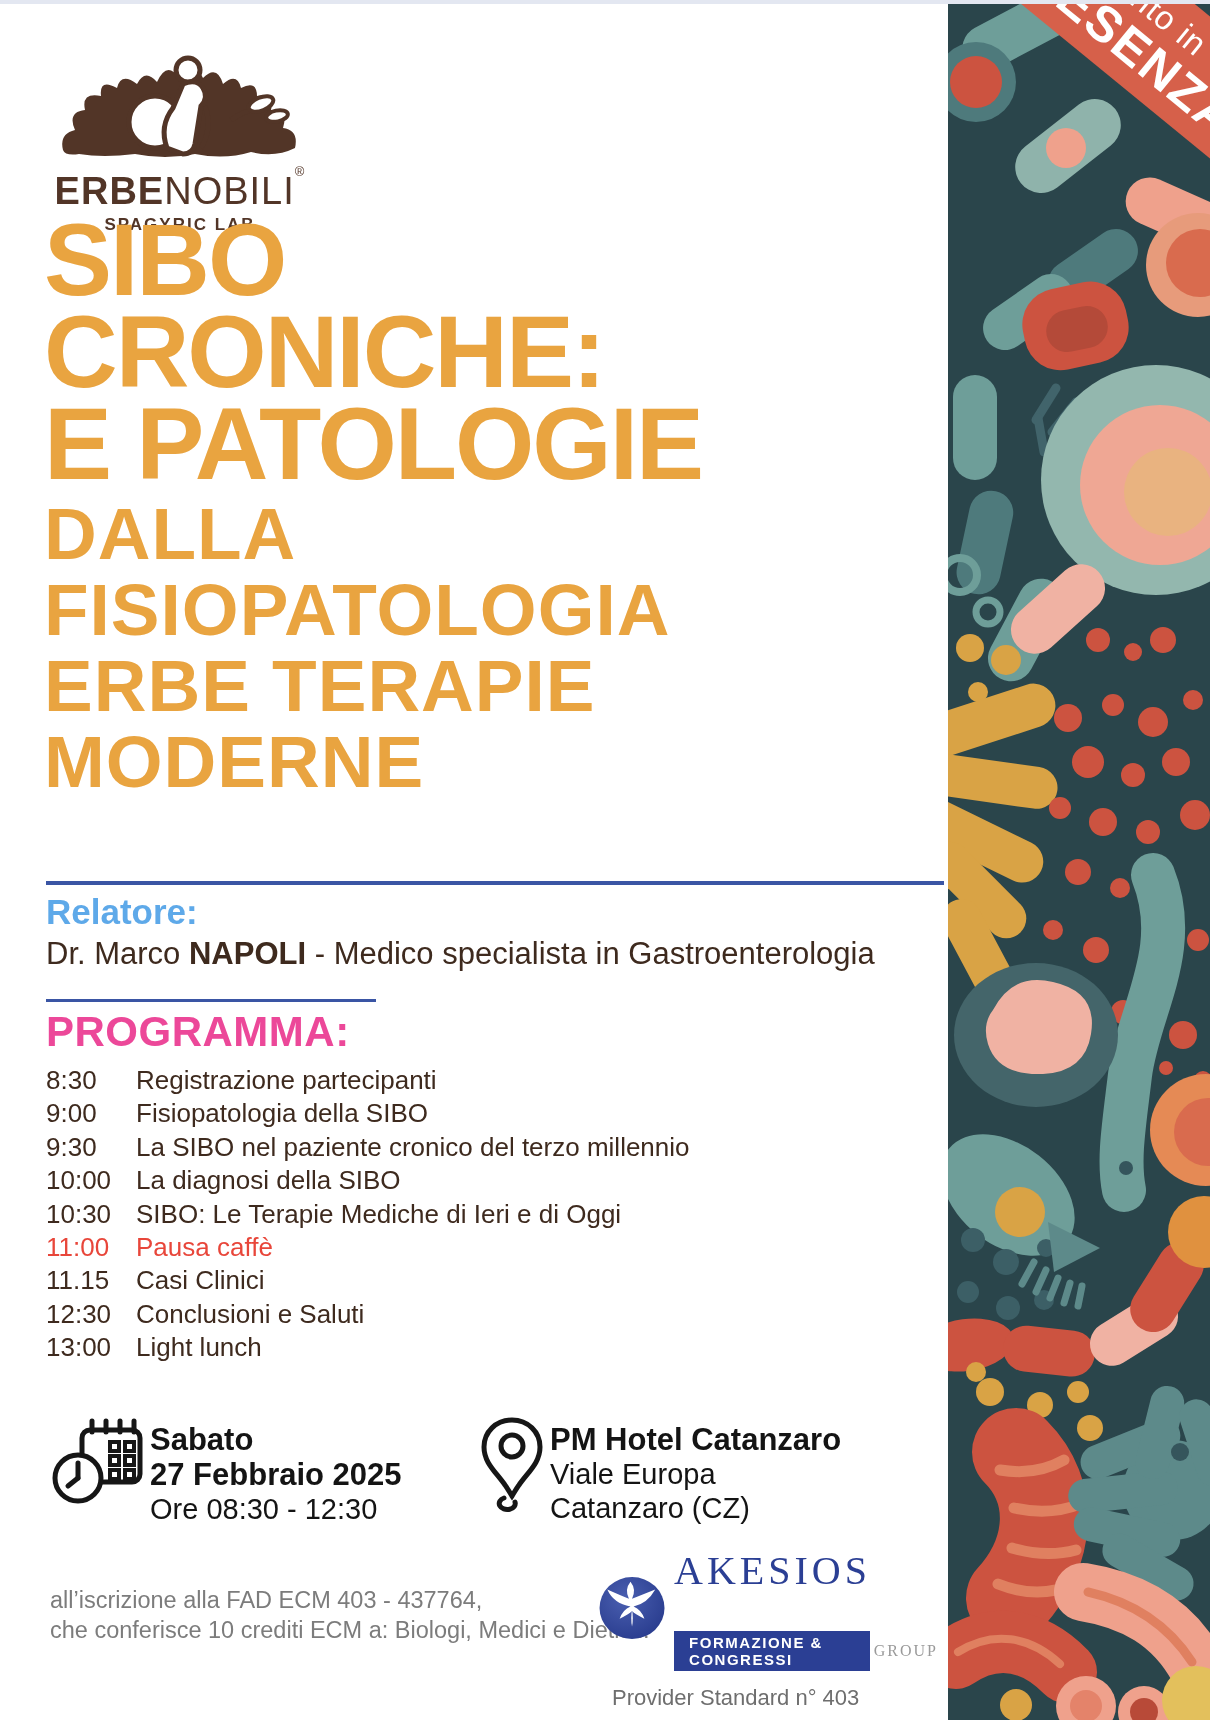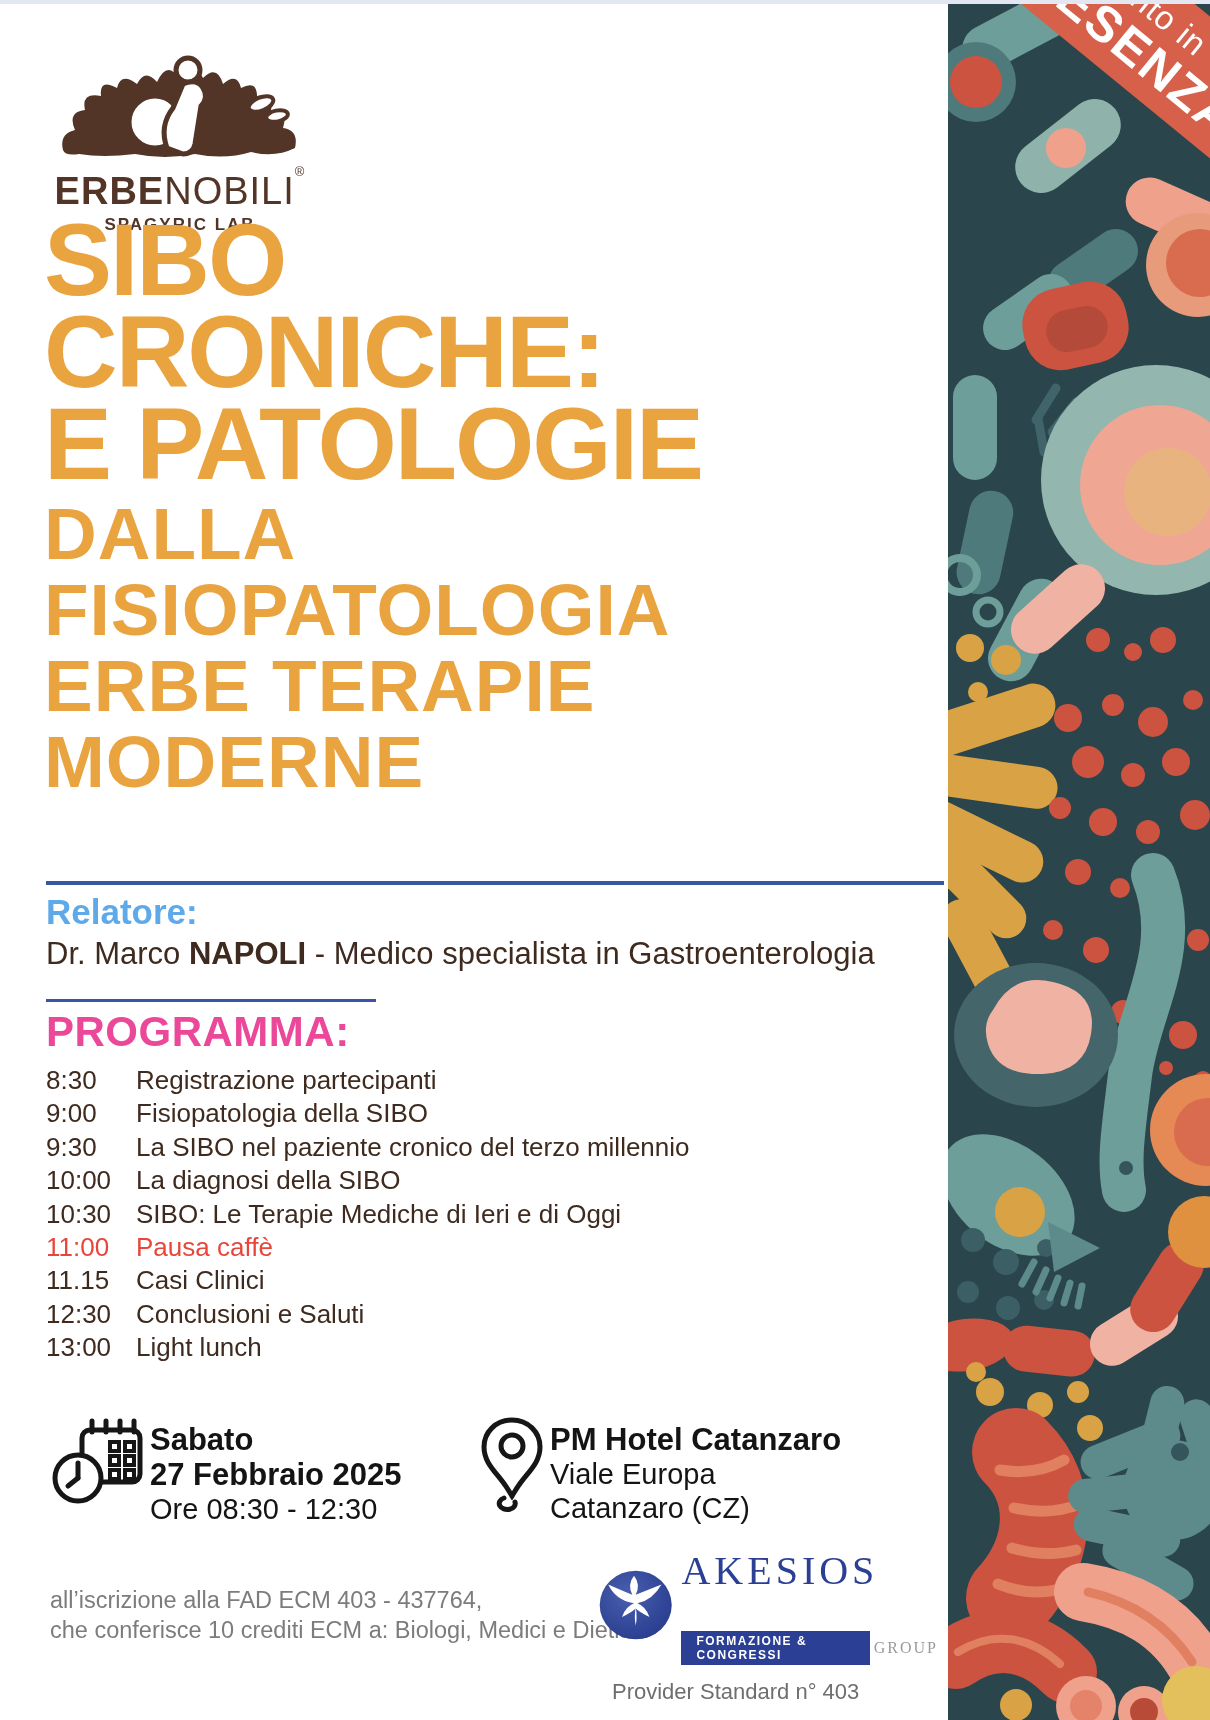--- a/index.html
+++ b/index.html
@@ -63,21 +63,21 @@
   .ev-n{font-size:29px; line-height:34px;}
 
   
   .footer-note{position:absolute; left:50px; top:1585px; font-size:23.5px; line-height:30px; color:#7c7c7c; font-weight:500;}
 
   .akesios-block{position:absolute; left:598px; top:1545px; width:340px;}
   .ak-row{display:flex; align-items:center; gap:8px;}
   .ak-word{display:flex; flex-direction:column; margin-top:6px;gap:37px;}
   .ak-name{font-family:"Liberation Serif", serif; font-size:40px; color:#2b3f94; letter-spacing:4px; line-height:1;}
   .ak-sub{display:flex; align-items:center; margin-top:3px;}
-  .ak-bar{background:#2b3f94; color:#fff; font-size:12px; letter-spacing:1.5px; padding:3px 15px; font-weight:bold;}
+  .ak-bar{background:#2b3f94; color:#fff; font-size:15px; letter-spacing:1.5px; padding:3px 15px; font-weight:bold;}
   .ak-group{font-family:"Liberation Serif", serif; font-size:16px; color:#9a9a9a; letter-spacing:2px; margin-left:4px;}
   .ak-provider{font-size:22px; color:#6e6e6e; margin-top:14px; margin-left:14px;}
 </style>
 </head>
 <body>
 
 <div class="poster">
   <div class="top-edge"></div>
 
   <div class="strip">

